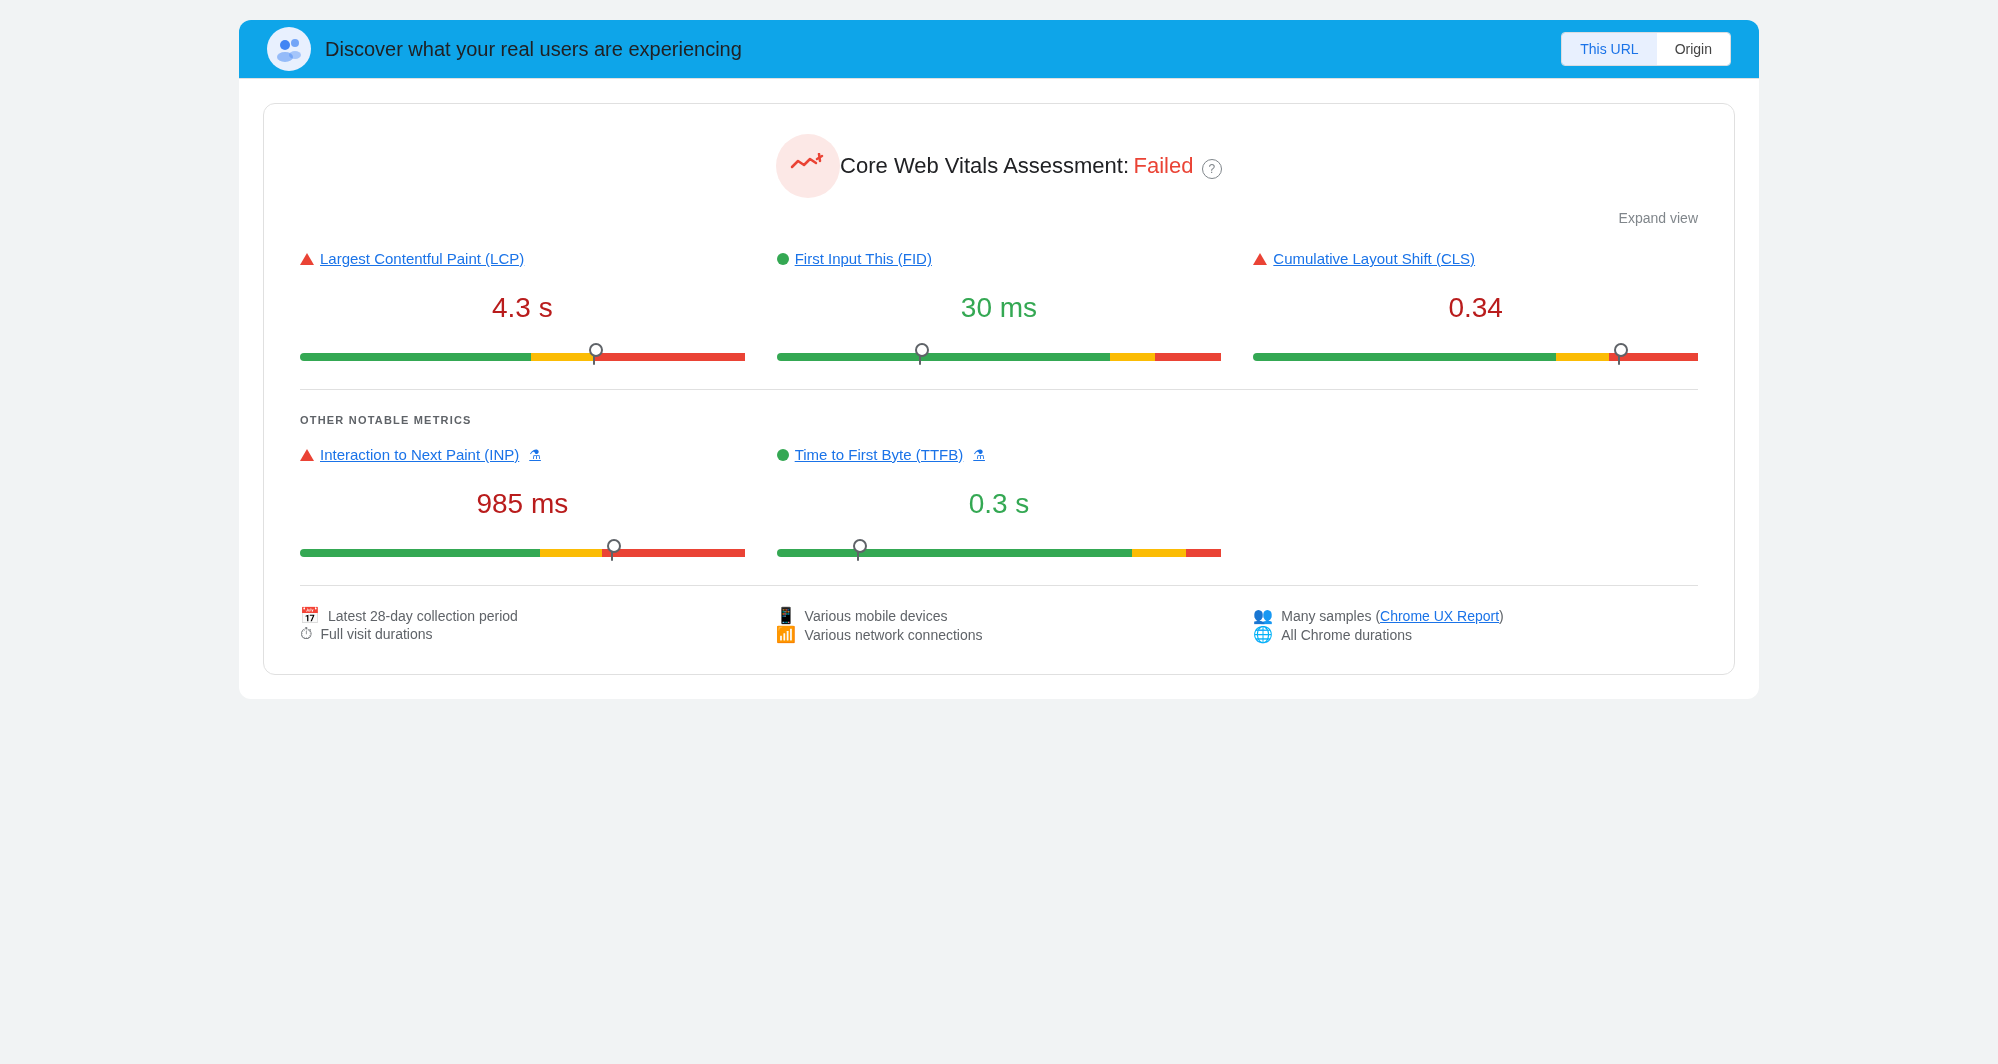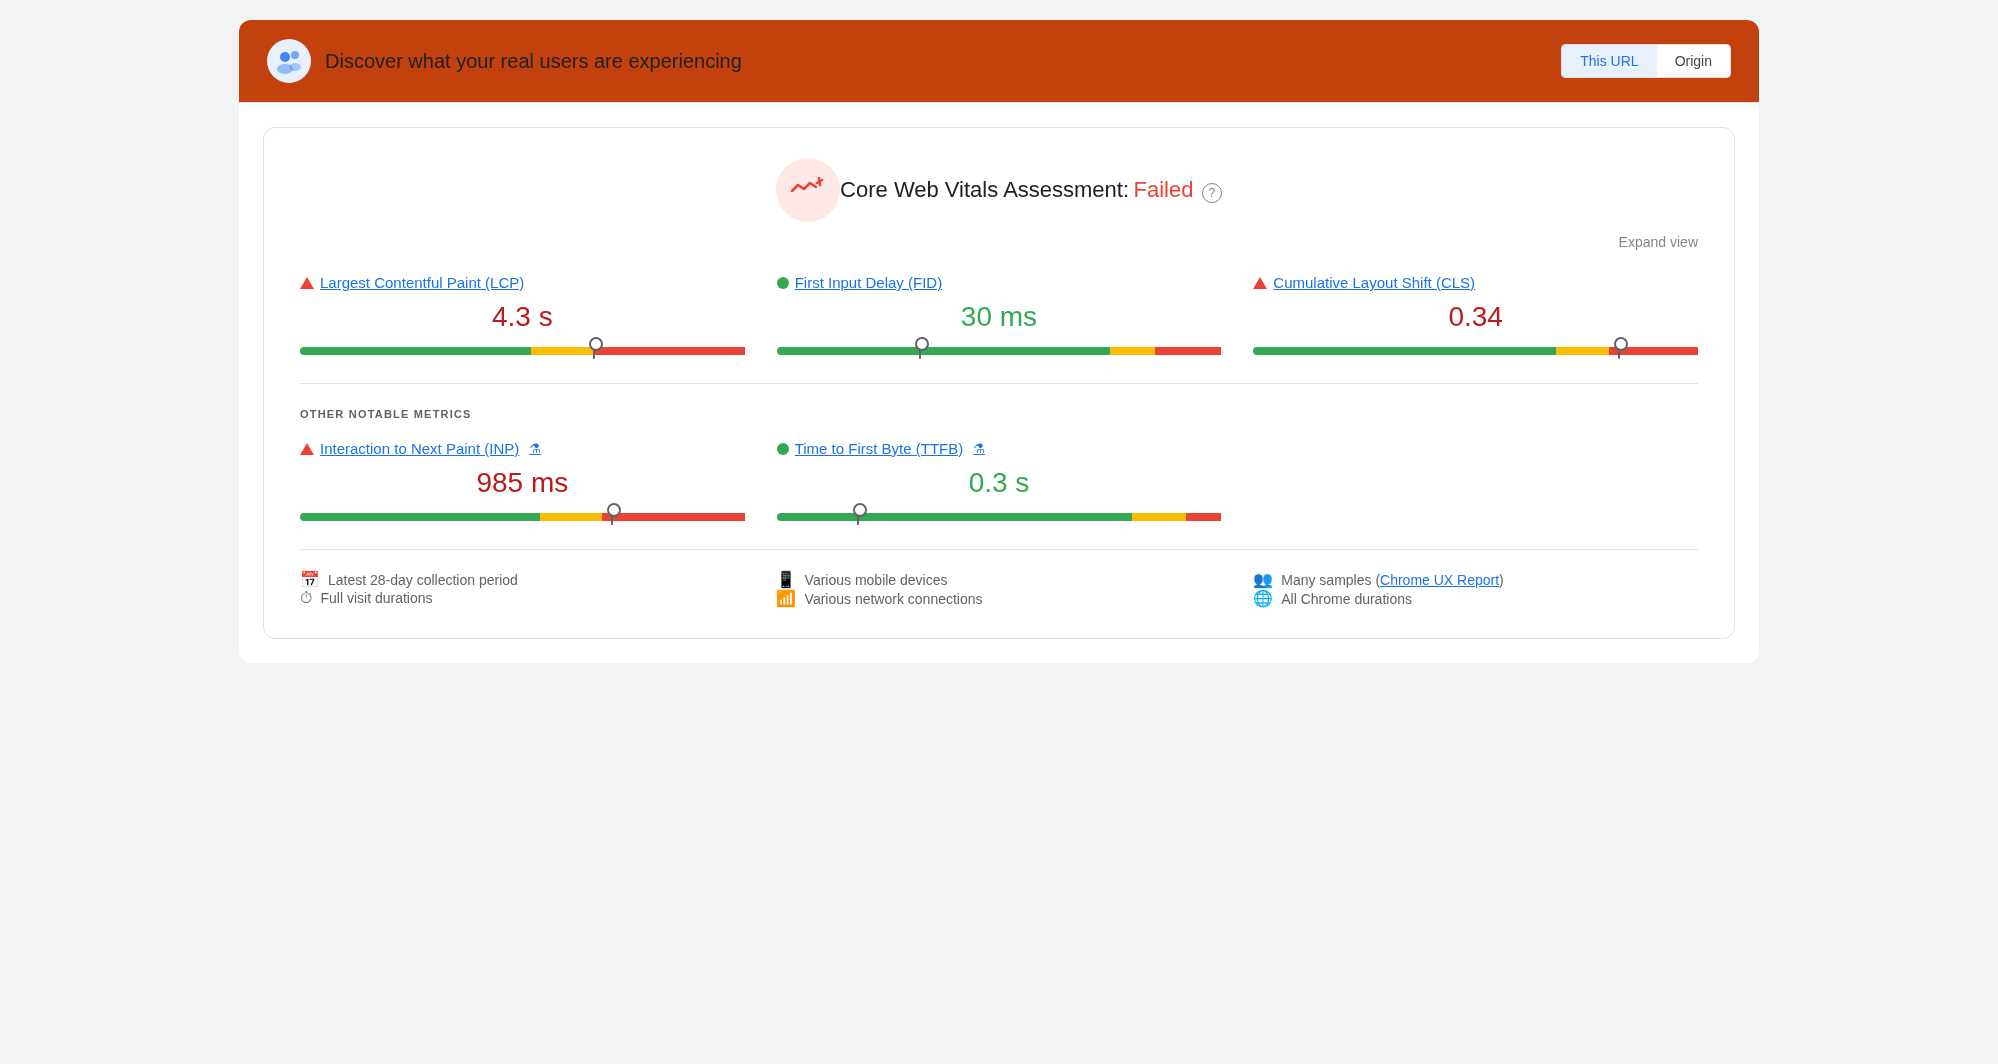--- a/index.html
+++ b/index.html
@@ -15,23 +15,23 @@
     .page-wrapper {
       width: 1520px;
       background: #fff;
       border-radius: 12px;
       overflow: hidden;
     }
     .header {
       display: flex;
       align-items: center;
       justify-content: space-between;
-      padding: 19px 28px;
+      padding: 7px 28px;
       border-bottom: 1px solid #e0e0e0;
-      background: #c2410c;
+      background: #0ea5e9;
     }
     .header-left {
       display: flex;
       align-items: center;
       gap: 14px;
     }
     .logo-icon {
       width: 44px;
       height: 44px;
       border-radius: 50%;
@@ -123,21 +123,21 @@
     }
     .metrics-grid {
       display: grid;
       grid-template-columns: 1fr 1fr 1fr;
       gap: 24px 32px;
       margin-bottom: 28px;
     }
     .metric-card {
       display: flex;
       flex-direction: column;
-      gap: 6px;
+      gap: 21px;
     }
     .metric-title {
       display: flex;
       align-items: center;
       gap: 6px;
       font-size: 15px;
       font-weight: 500;
       color: #1a73e8;
       text-decoration: underline;
       cursor: pointer;
@@ -304,21 +304,21 @@
           <div class="gauge-bar">
             <div class="gauge-segment" style="width: 52%; background: rgb(52, 168, 83);"></div>
             <div class="gauge-segment" style="width: 14%; background: rgb(251, 188, 4);"></div>
             <div class="gauge-segment" style="width: 34%; background: rgb(234, 67, 53);"></div>
             <div class="gauge-marker" style="left: 66%;"></div>
           </div>
         </div>
         <div class="metric-card">
           <div class="metric-title">
             <div class="metric-indicator green-circle"></div>
-            <span>First Input Delay (FID)</span>
+            <span>First Input This (FID)</span>
           </div>
           <div class="metric-value green">30 ms</div>
           <div class="gauge-bar">
             <div class="gauge-segment" style="width: 75%; background: rgb(52, 168, 83);"></div>
             <div class="gauge-segment" style="width: 10%; background: rgb(251, 188, 4);"></div>
             <div class="gauge-segment" style="width: 15%; background: rgb(234, 67, 53);"></div>
             <div class="gauge-marker" style="left: 32%;"></div>
           </div>
         </div>
         <div class="metric-card">

